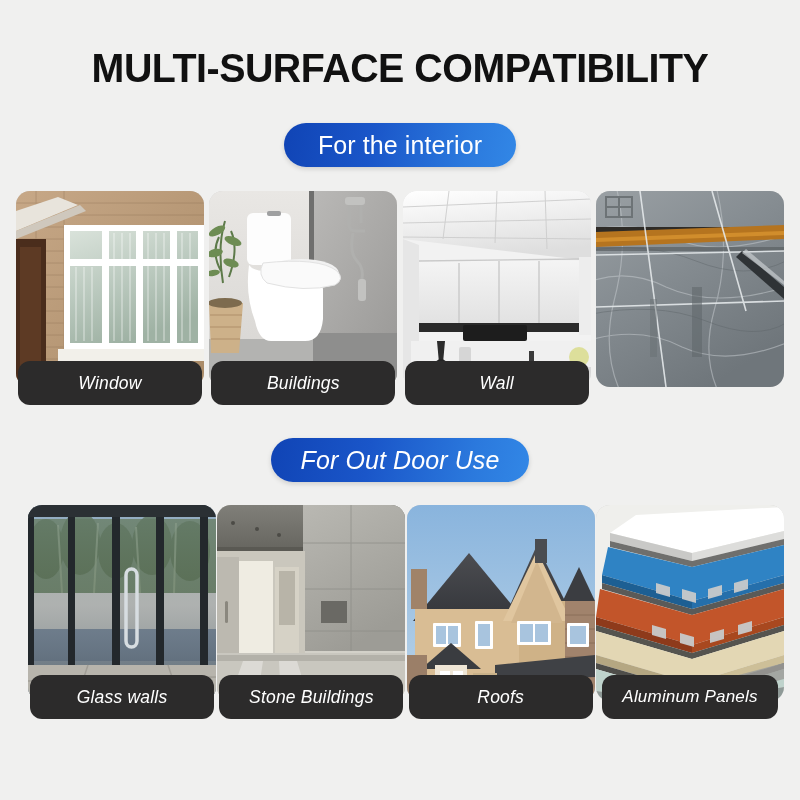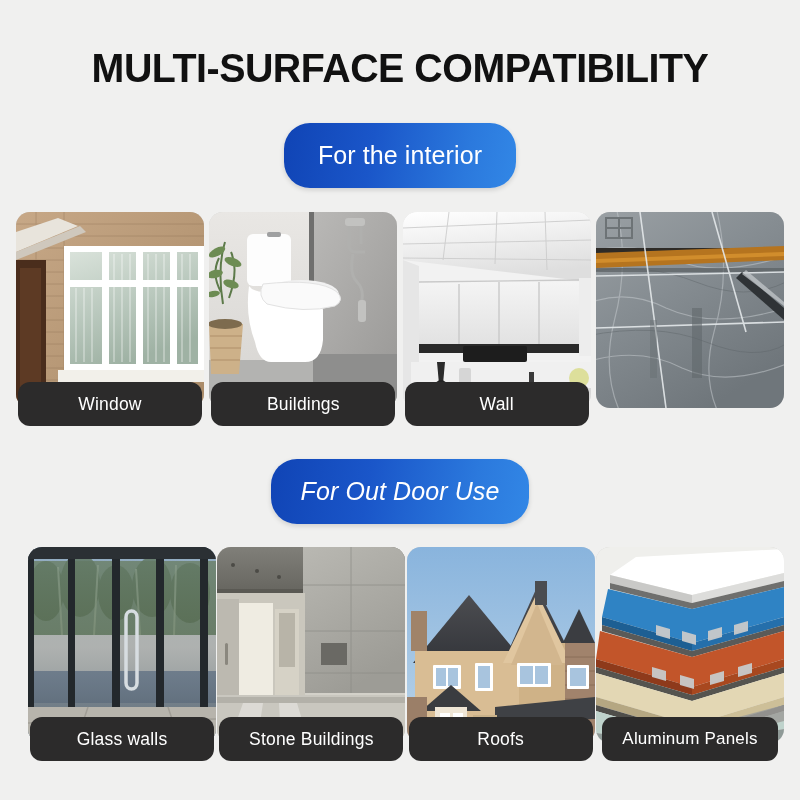--- a/index.html
+++ b/index.html
@@ -36,21 +36,21 @@
     display: flex;
     justify-content: center;
   }
   .pill-row.interior { margin-top: 33px; }
   .pill-row.outdoor  { margin-top: 51px; }
 
   .pill {
     display: inline-flex;
     align-items: center;
     justify-content: center;
-    height: 65px;
+    height: 44px;
     padding: 0 34px;
     border-radius: 26px;
     color: #ffffff;
     font-size: 25px;
     letter-spacing: 0.1px;
     background: linear-gradient(100deg, #1044b5 0%, #1a56c9 38%, #2b79dd 78%, #3287e6 100%);
     box-shadow: 0 2px 5px rgba(0,0,0,0.14);
     user-select: none;
   }
   .pill.outdoor-pill { padding: 0 30px; font-style: italic; }
@@ -90,22 +90,23 @@
     background: #2c2b2b;
     border-radius: 12px;
     display: flex;
     align-items: center;
     justify-content: center;
     color: #ffffff;
     font-size: 17.5px;
     letter-spacing: 0.2px;
     white-space: nowrap;
     z-index: 3;
-  }
-  .card-caption.tight { left: 6px; right: 6px; font-size: 17px; border-radius: 11px; }
+    font-style: italic;
+  }
+  .card-caption.tight { left: 6px; right: 6px; font-size: 17px; }
 </style>
 </head>
 <body>
 
 <h1 class="page-title">MULTI-SURFACE COMPATIBILITY</h1>
 
 <div class="pill-row interior">
   <div class="pill">For the interior</div>
 </div>
 

